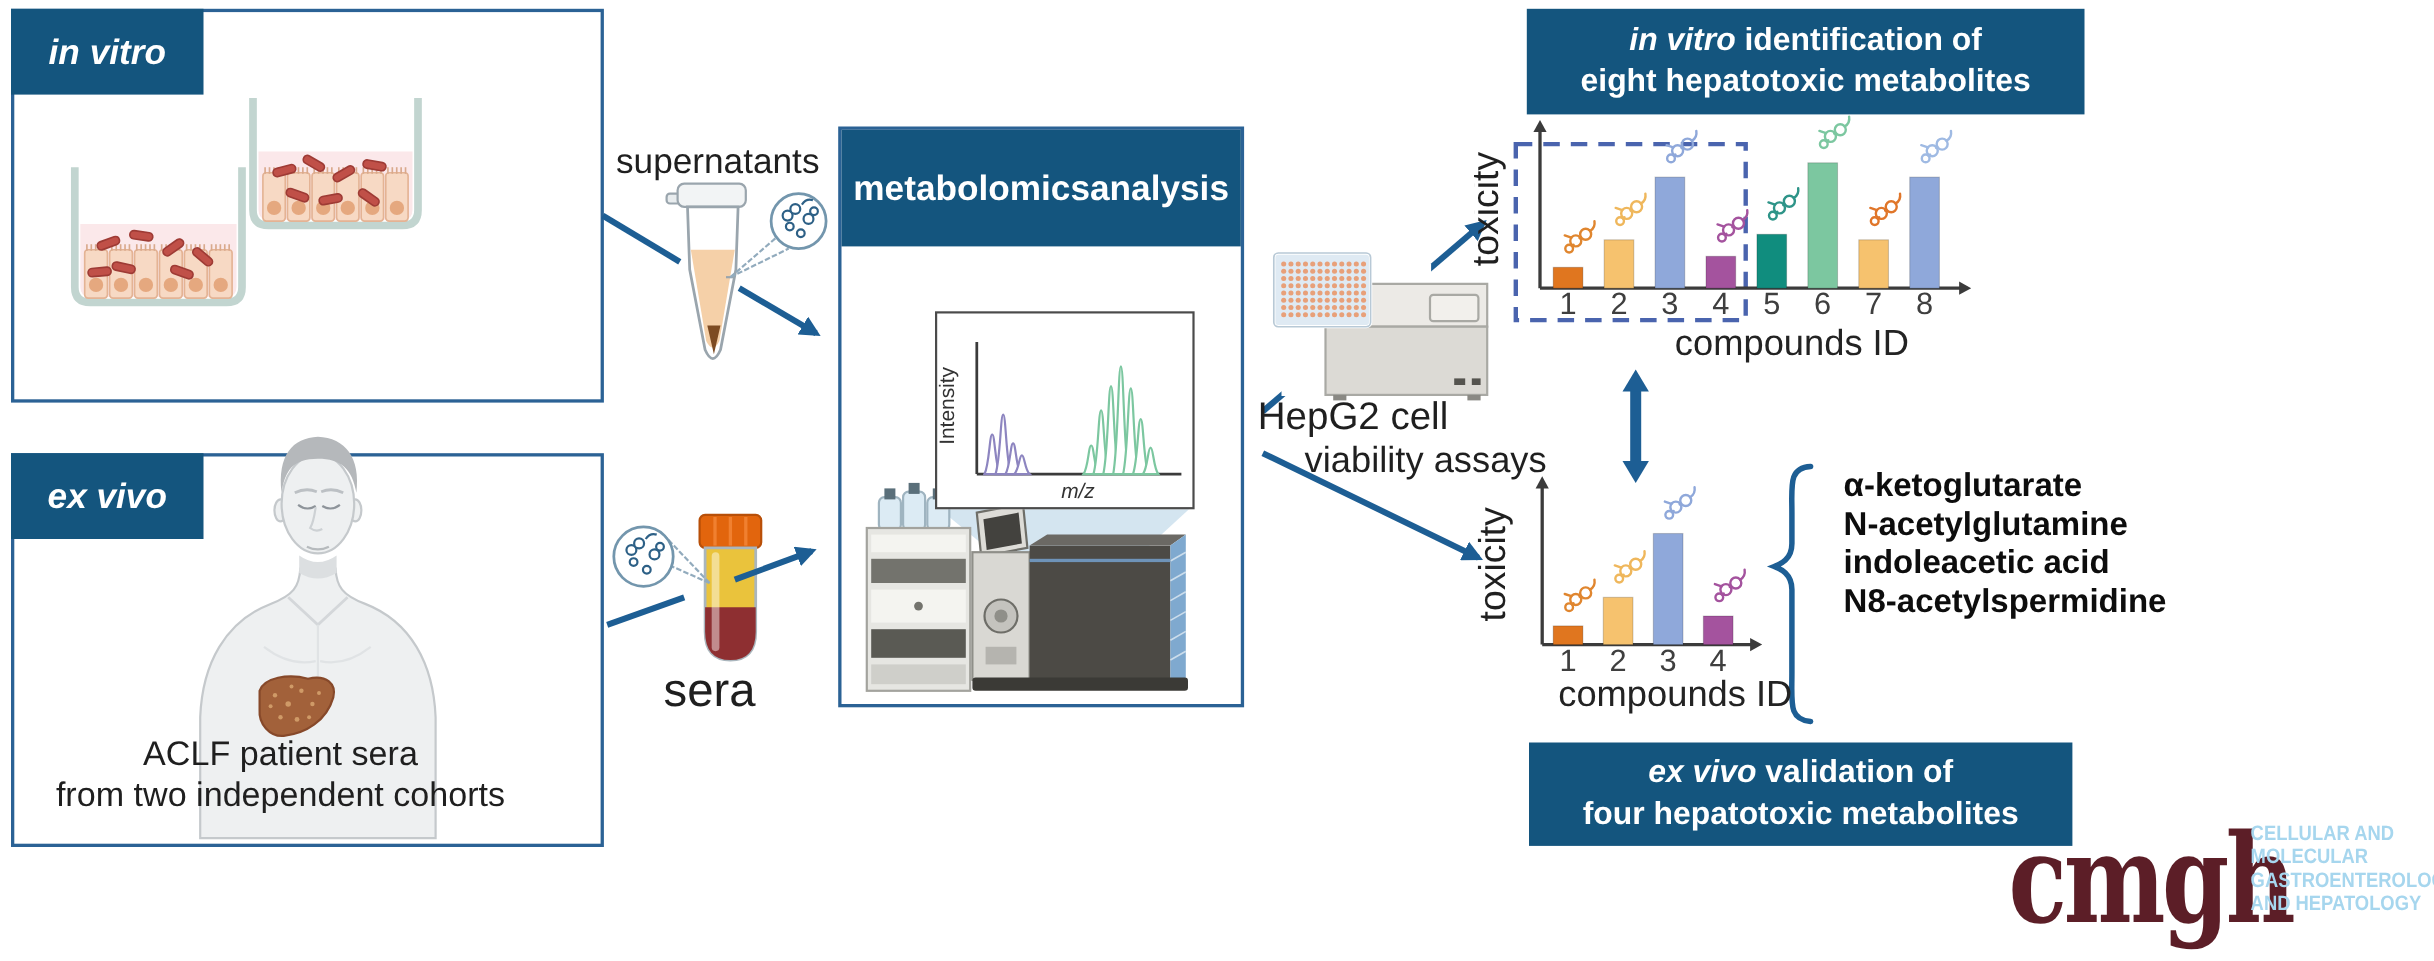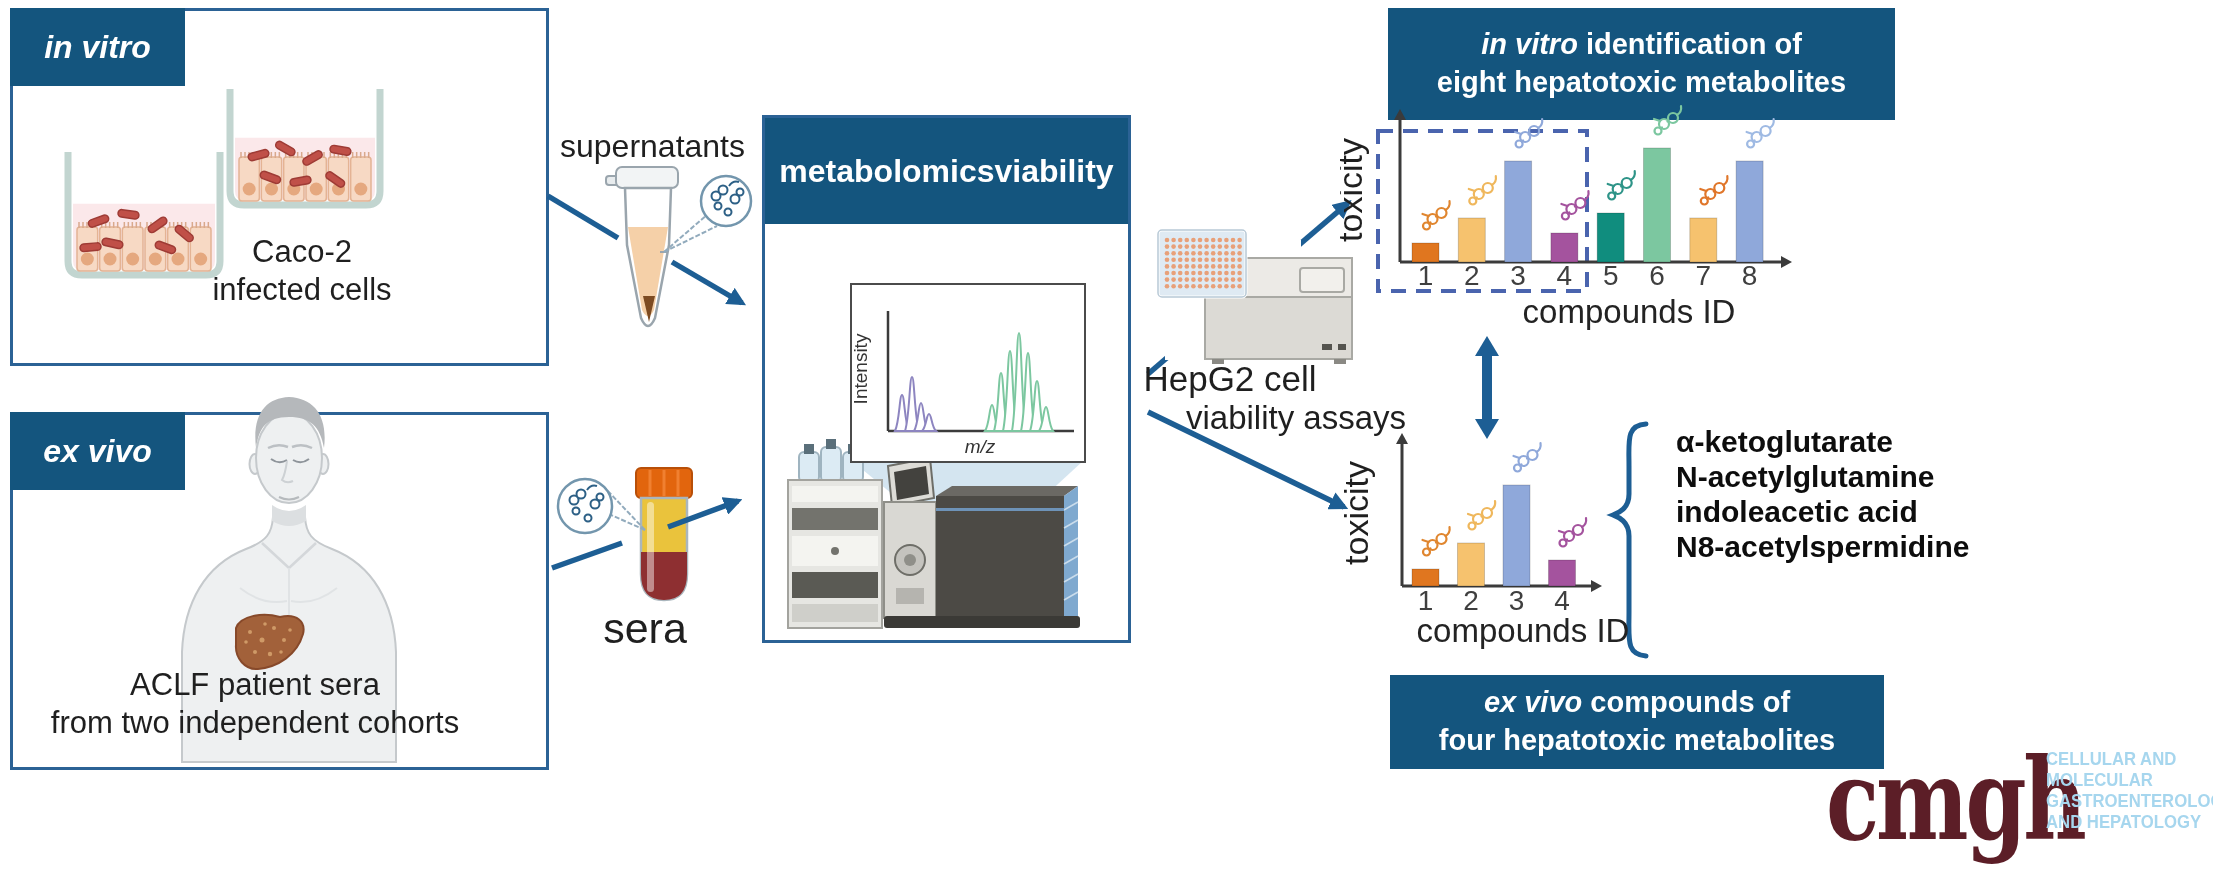--- a/index.html
+++ b/index.html
@@ -44,21 +44,21 @@
 
   <div class="panel" style="left:10px;top:8px;width:533px;height:352px;">
     <div class="tag">in vitro</div>
   </div>
   <div class="panel" style="left:10px;top:412px;width:533px;height:352px;">
     <div class="tag">ex vivo</div>
   </div>
   <div class="panel" style="left:762px;top:115px;width:363px;height:522px;z-index:1;">
     <div class="metab-header">
       <div>metabolomics</div>
-      <div>viability</div>
+      <div>analysis</div>
     </div>
   </div>
 
   <svg class="layer" width="2213" height="874" style="z-index:2;">
     <g id="wells">
         <g>
           <path d="M68,152 L68,261 Q68,275 82,275 L206,275 Q220,275 220,261 L220,152" fill="#ffffff" stroke="#c2d5d0" stroke-width="7"></path>
           <path d="M73,203.66 L215,203.66 L215,261 Q215,270 206,270 L82,270 Q73,270 73,261 Z" fill="#fbe8ea"></path>
           <rect x="77" y="227" width="20.666666666666668" height="44" rx="3" fill="#f7d9c4" stroke="#e4b394" stroke-width="1.5"></rect>
           <circle cx="87.33333333333333" cy="259" r="6.5" fill="#e5a87f"></circle>
@@ -413,39 +413,35 @@
         <circle cx="1200" cy="286.2" r="2.3" fill="#e8a079"></circle>
         <circle cx="1206.6" cy="286.2" r="2.3" fill="#e8a079"></circle>
         <circle cx="1213.2" cy="286.2" r="2.3" fill="#e8a079"></circle>
         <circle cx="1219.8" cy="286.2" r="2.3" fill="#e8a079"></circle>
         <circle cx="1226.4" cy="286.2" r="2.3" fill="#e8a079"></circle>
         <circle cx="1233" cy="286.2" r="2.3" fill="#e8a079"></circle>
         <circle cx="1239.6" cy="286.2" r="2.3" fill="#e8a079"></circle>
       </g>
   </svg>
 
-  <div class="caption" style="left:176px;top:233px;width:252px;font-size:31px;line-height:38px;">
-    <div>Caco-2</div>
-    <div>infected cells</div>
-  </div>
   <div class="caption" style="left:35px;top:666px;width:440px;font-size:31px;line-height:38px;">
     <div>ACLF patient sera</div>
     <div>from two independent cohorts</div>
   </div>
   <div class="caption" style="left:545px;top:128px;width:215px;font-size:32px;">supernatants</div>
   <div class="caption" style="left:600px;top:604px;width:90px;font-size:43px;">sera</div>
   <div class="caption" style="left:1084px;top:359px;width:292px;font-size:35px;">HepG2 cell</div>
   <div class="caption" style="left:1150px;top:399px;width:292px;font-size:33px;">viability assays</div>
 
-  <div class="banner" style="left:1388px;top:8px;width:507px;height:112px;">
+  <div class="banner" style="left:1388px;top:8px;width:507px;height:96px;">
     <div><span class="it">in vitro</span><span> identification of</span></div>
     <div>eight hepatotoxic metabolites</div>
   </div>
   <div class="banner" style="left:1390px;top:675px;width:494px;height:94px;">
-    <div><span class="it">ex vivo</span><span> compounds of</span></div>
+    <div><span class="it">ex vivo</span><span> validation of</span></div>
     <div>four hepatotoxic metabolites</div>
   </div>
 
   <div class="mets">
     <div>α-ketoglutarate</div>
     <div>N-acetylglutamine</div>
     <div>indoleacetic acid</div>
     <div>N8-acetylspermidine</div>
   </div>
 

